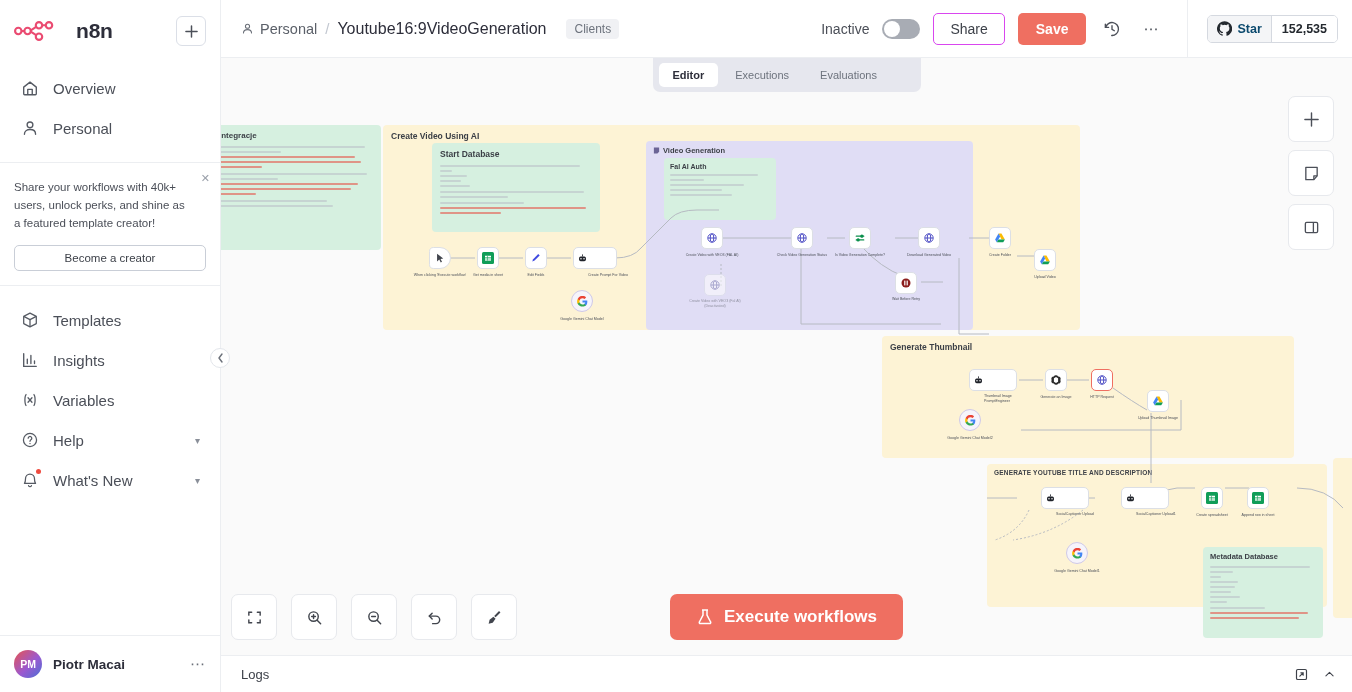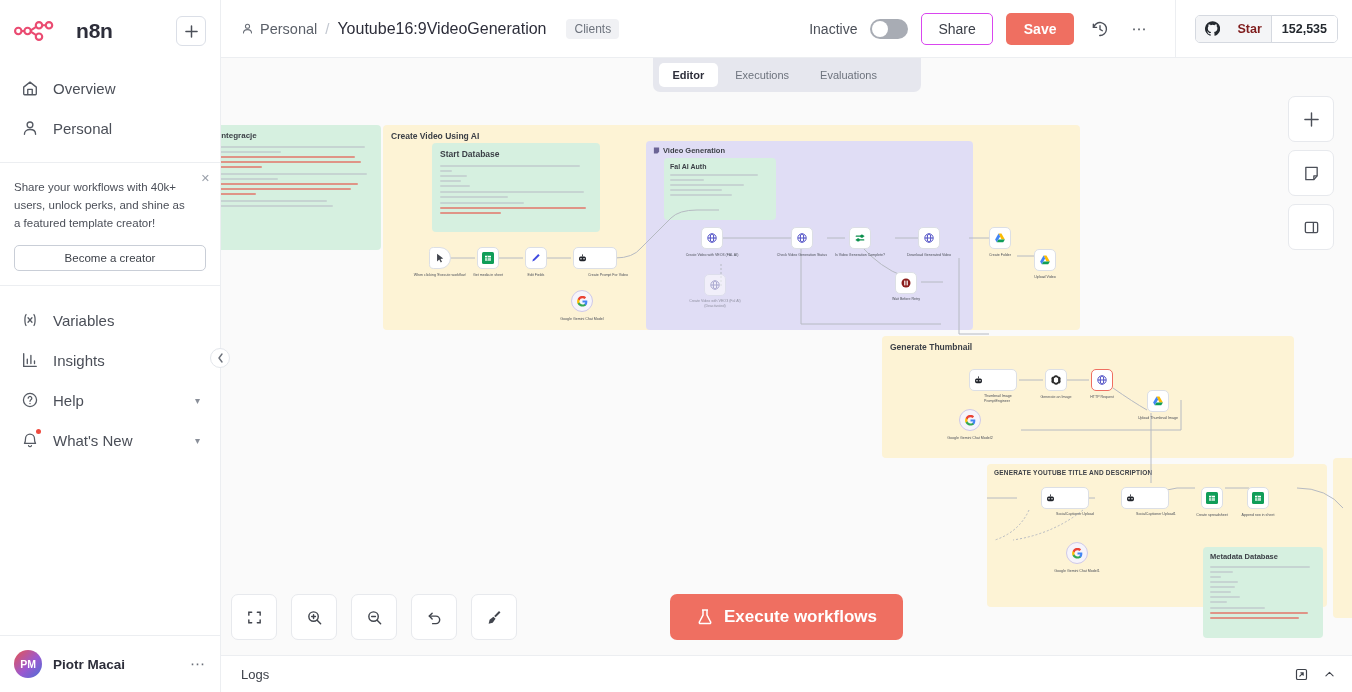--- a/index.html
+++ b/index.html
@@ -94,21 +94,21 @@
     border: 1px solid #d946ef; background: #fff; color: #3d4149; font-size: 14px;
     padding: 7px 16px; border-radius: 5px; cursor: pointer; font-family: inherit;
   }
   .btn-save {
     background: #ef6f61; color: #fff; font-size: 14px; font-weight: 600;
     padding: 8px 18px; border: none; border-radius: 5px; cursor: pointer; font-family: inherit;
   }
   .icon-btn { width: 26px; height: 26px; display: flex; align-items: center; justify-content: center; color: #4b4f58; cursor: pointer; }
   .tb-div { width: 1px; height: 58px; background: #eceef1; margin: 0 6px 0 10px; }
   .gh-badge { display: flex; align-items: stretch; border: 1px solid #d5d9e0; border-radius: 5px; overflow: hidden; height: 28px; cursor: pointer; }
-  .gh-left { display: flex; align-items: center; gap: 17px; background: #f4f5f7; padding: 0 9px; font-size: 12.5px; font-weight: 600; color: #7f1d1d; }
+  .gh-left { display: flex; align-items: center; gap: 5px; background: #f4f5f7; padding: 0 9px; font-size: 12.5px; font-weight: 600; color: #0c4a6e; }
   .gh-right { display: flex; align-items: center; padding: 0 10px; background: #fff; font-size: 12.5px; font-weight: 600; color: #24292f; border-left: 1px solid #d5d9e0; }
   #tabs {
     position: absolute; left: 50%; transform: translateX(-50%); top: 58px;
     background: #e6e7ee; border-radius: 0 0 7px 7px; padding: 5px 6px;
     display: flex; gap: 3px; z-index: 25; pointer-events: auto;
     width: 268px; justify-content: flex-start;
   }
   .tab { font-size: 11px; color: #6d737d; padding: 6px 14px; border-radius: 5px; cursor: pointer; }
   .tab.active { background: #fff; color: #2d2e3a; font-weight: 600; }
 
@@ -209,35 +209,45 @@
 
     <div class="promo">
       <span class="promo-x">✕</span>
       <div class="promo-text">Share your workflows with 40k+ users, unlock perks, and shine as a featured template creator!</div>
       <button class="promo-btn">Become a creator</button>
     </div>
 
     <div class="sb-mid">
       <div class="nav-item">
         <span class="nav-ico">
-          <svg width="18" height="18" viewBox="0 0 20 20" fill="none" stroke="#555a63" stroke-width="1.4">
-              <path d="M6 3.5C3.8 5.3 3.8 14.7 6 16.5M14 3.5c2.2 1.8 2.2 11.2 0 13"></path>
-              <path d="M7.8 7.5l4.4 5M12.2 7.5l-4.4 5" stroke-linecap="round"></path>
-            </svg>
-        </span>
-        <span class="nav-label">Variables</span>
+          <svg width="18" height="18" viewBox="0 0 20 20" fill="none" stroke="#555a63" stroke-width="1.4" stroke-linejoin="round">
+              <path d="M10 2.4l7 3.6-7 3.6-7-3.6z"></path>
+              <path d="M3 6v8l7 3.6 7-3.6V6"></path>
+              <path d="M10 9.6v8"></path>
+            </svg>
+        </span>
+        <span class="nav-label">Templates</span>
       </div>
       <div class="nav-item">
         <span class="nav-ico">
           <svg width="18" height="18" viewBox="0 0 20 20" fill="none" stroke="#555a63" stroke-width="1.5" stroke-linecap="round">
               <path d="M3 3v14h14"></path>
               <path d="M7 14V9M11 14V5M15 14v-3"></path>
             </svg>
         </span>
         <span class="nav-label">Insights</span>
+      </div>
+      <div class="nav-item">
+        <span class="nav-ico">
+          <svg width="18" height="18" viewBox="0 0 20 20" fill="none" stroke="#555a63" stroke-width="1.4">
+              <path d="M6 3.5C3.8 5.3 3.8 14.7 6 16.5M14 3.5c2.2 1.8 2.2 11.2 0 13"></path>
+              <path d="M7.8 7.5l4.4 5M12.2 7.5l-4.4 5" stroke-linecap="round"></path>
+            </svg>
+        </span>
+        <span class="nav-label">Variables</span>
       </div>
       <div class="nav-item">
         <span class="nav-ico">
           <svg width="18" height="18" viewBox="0 0 20 20" fill="none" stroke="#555a63" stroke-width="1.4">
               <circle cx="10" cy="10" r="7.3"></circle>
               <path d="M8 8a2 2 0 113 1.8c-.6.4-1 .8-1 1.7" stroke-linecap="round"></path>
               <circle cx="10" cy="14" r=".8" fill="#555a63" stroke="none"></circle>
             </svg>
         </span>
         <span class="nav-label">Help</span>

